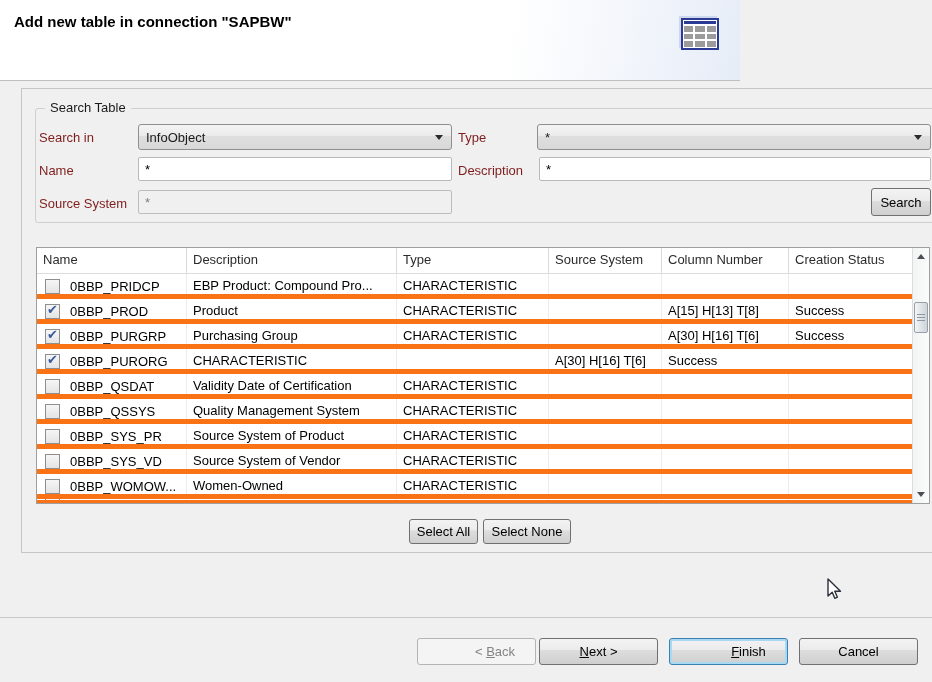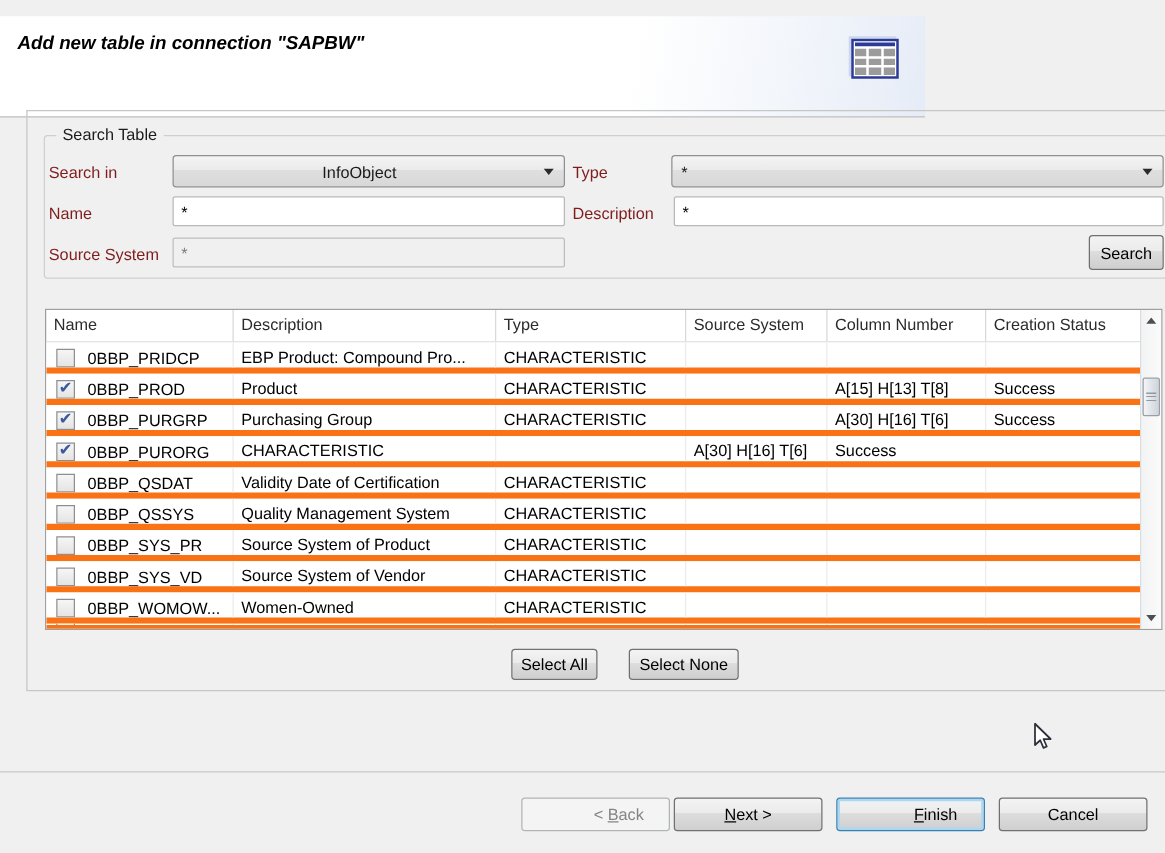--- a/index.html
+++ b/index.html
@@ -6,24 +6,23 @@
   html,body { width:932px; height:682px; }
   body {
     font-family: "Liberation Sans", "DejaVu Sans", sans-serif;
     font-size: 13px; color:#1a1a1a;
     background:#f0f0f0; overflow:hidden;
   }
   #app { position:relative; width:932px; height:682px; }
 
   
   #header {
-    position:absolute; left:0; top:13px; width:740px; height:81px;
+    position:absolute; left:0; top:0; width:740px; height:81px;
     background:linear-gradient(100deg,#ffffff 68%, #f3f6fb 84%, #e6ecf7 100%);
     border-bottom:1px solid #bfbfbf;
-    font-style:italic;
   }
   #header .title { position:absolute; left:14px; top:13px; font-size:15px; font-weight:bold; color:#000; }
   .hdr-icon { position:absolute; right:21px; top:18px; width:38px; height:32px;
     border:2px solid var(--icon-navy,#2b3a95); background:#fff; box-shadow:-2px -2px 0 #cdd8ee; }
   .hdr-icon .bar { height:3px; background:var(--icon-navy,#2b3a95); margin:1px 1px 0 1px; }
   .hdr-icon .grid { display:grid; grid-template-columns:repeat(3,1fr); grid-template-rows:repeat(3,1fr);
     gap:2px; padding:2px 1px 1px 1px; height:24px; }
   .hdr-icon .grid span { background:#9b9b9b; }
 
   
@@ -116,21 +115,21 @@
     </div>
   </div>
 
   <div id="panel">
 
     <div class="fieldset">
       <span class="legend">Search Table</span>
     </div>
 
     <span class="flabel" style="left:17px; top:41px;">Search in</span>
-    <div class="combo" style="left:116px; top:35px; width:314px;text-align:center;">
+    <div class="combo" style="left:116px; top:35px; width:314px;">
       <span class="val">InfoObject</span>
       <span class="arrow"></span>
     </div>
     <span class="flabel" style="left:436px; top:41px;">Type</span>
     <div class="combo" style="left:515px; top:35px; width:394px;">
       <span class="val">*</span>
       <span class="arrow"></span>
     </div>
 
     <span class="flabel" style="left:17px; top:74px;">Name</span>
@@ -268,21 +267,21 @@
             <span class="tri-up"></span>
           </div>
         <div class="sb-thumb"></div>
         <div class="sb-btn down">
             <span class="tri-down"></span>
           </div>
       </div>
     </div>
 
     <button class="win-btn" style="left:387px; top:430px; width:69px; height:25px;"><span>Select All</span></button>
-    <button class="win-btn" style="left:461px; top:430px; width:88px; height:25px;margin-left:20px;"><span>Select None</span></button>
+    <button class="win-btn" style="left:461px; top:430px; width:88px; height:25px;"><span>Select None</span></button>
   </div>
 
   <div id="footer-sep"></div>
 
   <button class="win-btn disabled" style="left:417px; top:638px; width:119px; height:27px;">
     <span>&lt; </span><span class="mn">B</span><span>ack</span>
   </button>
   <button class="win-btn" style="left:539px; top:638px; width:119px; height:27px;">
     <span></span><span class="mn">N</span><span>ext &gt;</span>
   </button>

